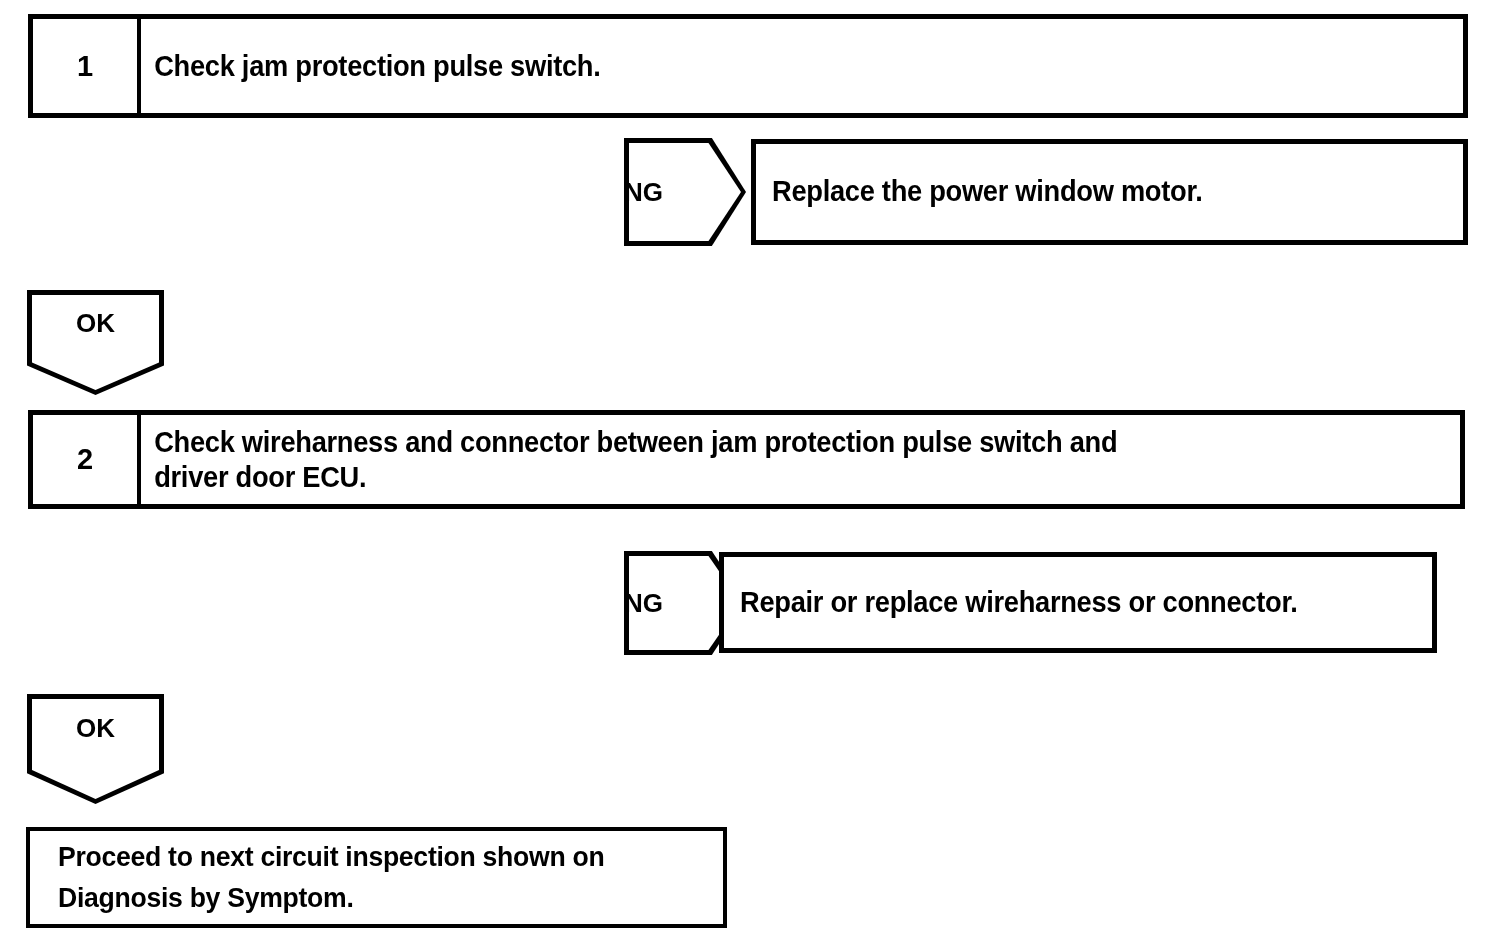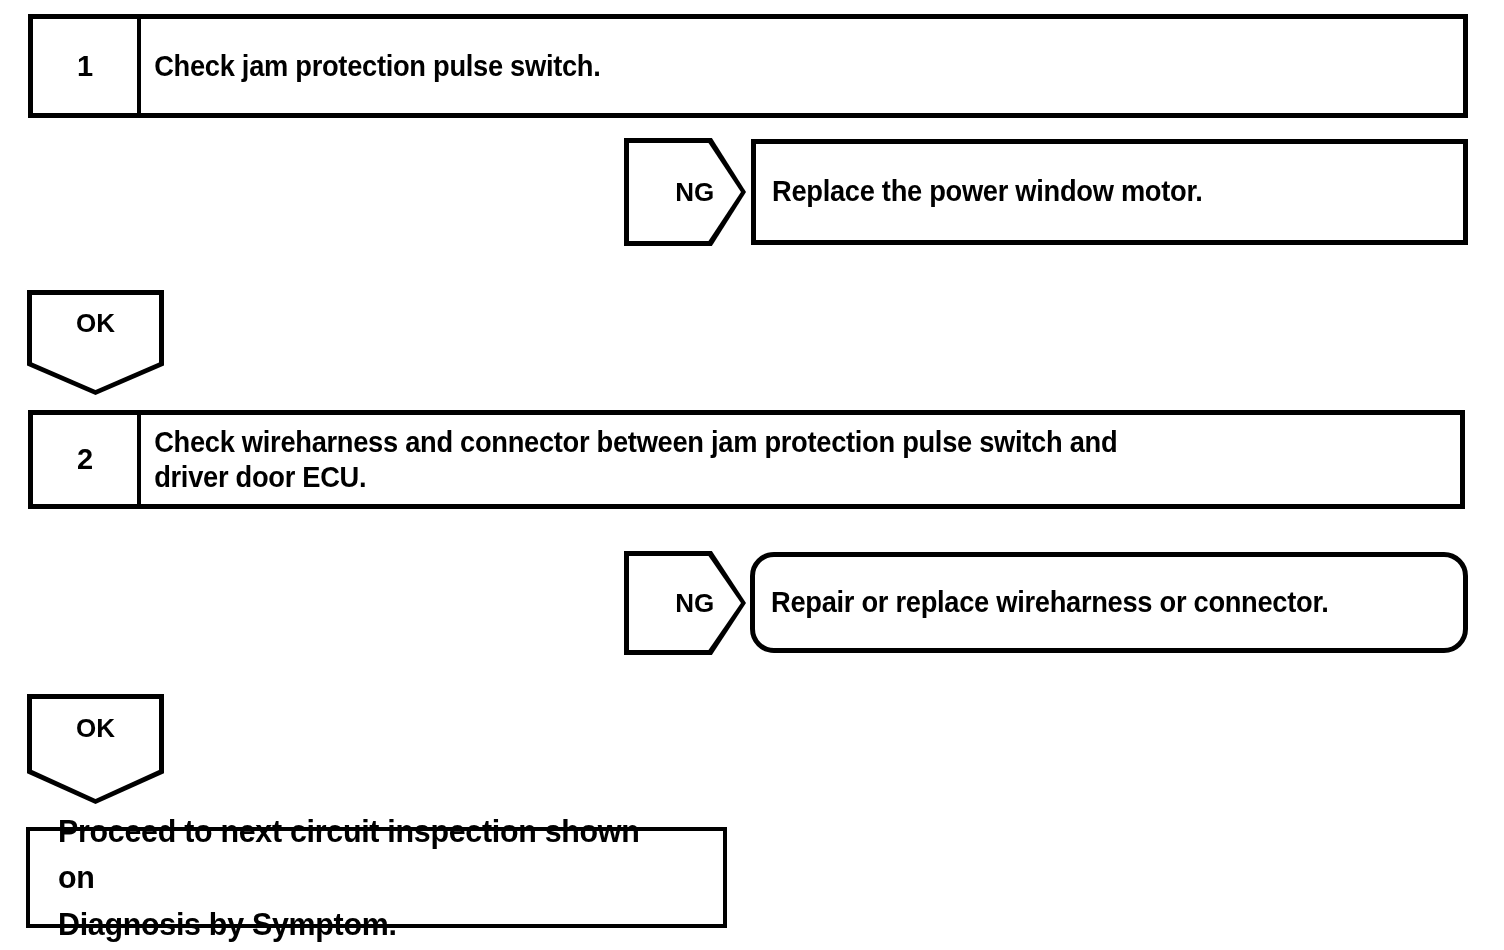--- a/index.html
+++ b/index.html
@@ -89,21 +89,21 @@
     background: #ffffff;
     -webkit-clip-path: polygon(0% 0%, 71% 0%, 100% 50%, 71% 100%, 0% 100%);
     clip-path: polygon(0% 0%, 71% 0%, 100% 50%, 71% 100%, 0% 100%);
   }
   .ng-arrow .ng-label {
     position: absolute;
     left: 0;
     top: 50%;
     width: 74%;
     transform: translateY(-50%);
-    text-align: right;
+    text-align: left;
     font-size: 26px;
     font-weight: bold;
     color: #000000;
     letter-spacing: 0px;
     z-index: 2;
   }
 
   
   .ok-arrow {
     position: absolute;
@@ -135,21 +135,21 @@
   
   .terminal-box {
     position: absolute;
     box-sizing: border-box;
     border: 4px solid #000000;
     background: #ffffff;
     display: flex;
     align-items: center;
     padding-left: 28px;
     padding-right: 12px;
-    font-size: 32px;
+    font-size: 28px;
     font-weight: bold;
     color: #000000;
     letter-spacing: -0.3px;
   }
   .terminal-box .tb-label {
     transform: scaleX(0.95);
     transform-origin: left center;
     white-space: pre-line;
     line-height: 1.45;
   }
@@ -180,21 +180,21 @@
   <div class="step-box" style="left:28px; top:410px; width:1437px; height:99px;">
     <div class="step-num">2</div>
     <div class="step-text">Check wireharness and connector between jam protection pulse switch and
 driver door ECU.</div>
   </div>
 
   <div class="ng-arrow" style="left:624px; top:551px; width:122px; height:104px;">
     <div class="inner"></div>
     <div class="ng-label">NG</div>
   </div>
-  <div class="result-box" style="left:750px; top:552px; width:718px; height:101px;border-radius:24px;">
+  <div class="result-box" style="left:719px; top:552px; width:718px; height:101px;">
     <span class="rb-label">Repair or replace wireharness or connector.</span>
   </div>
 
   <div class="ok-arrow" style="left:27px; top:666px; width:137px; height:110px;">
     <div class="inner"></div>
     <div class="ok-label">OK</div>
   </div>
 
   <div class="terminal-box" style="left:26px; top:827px; width:701px; height:101px;">
     <span class="tb-label">Proceed to next circuit inspection shown on

